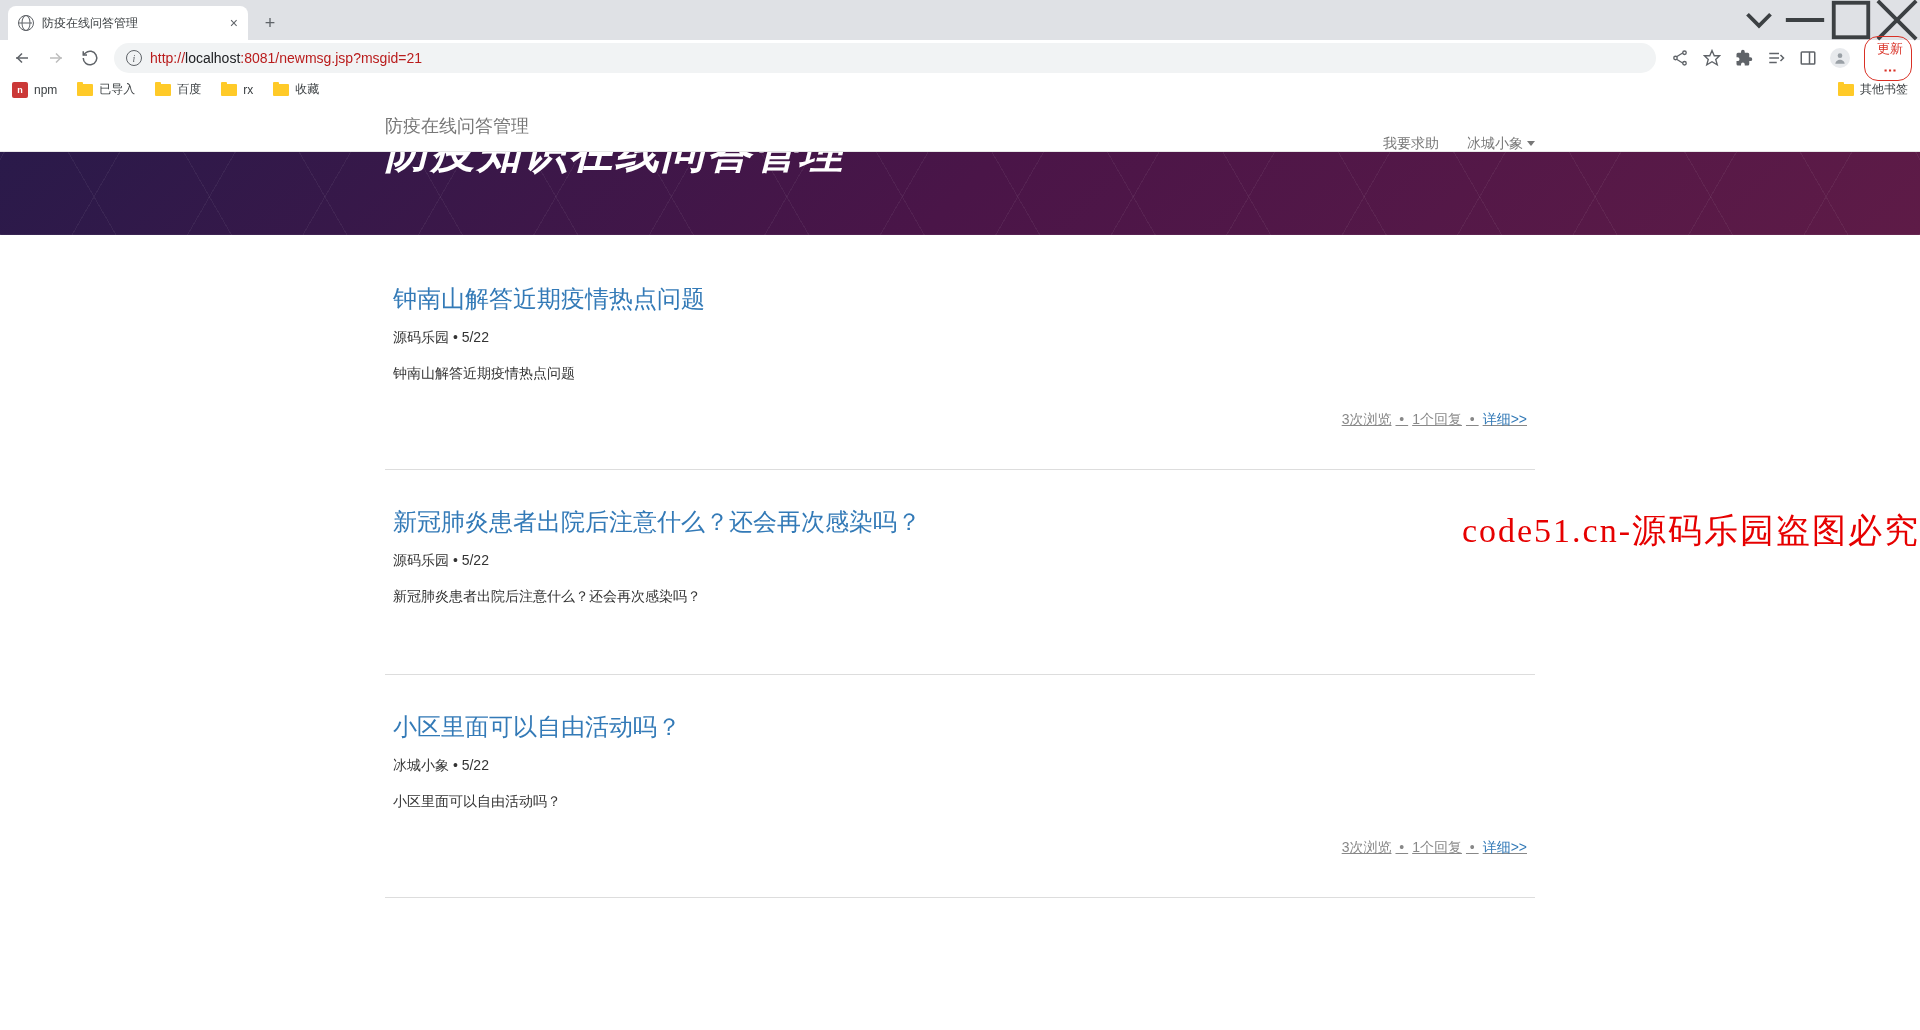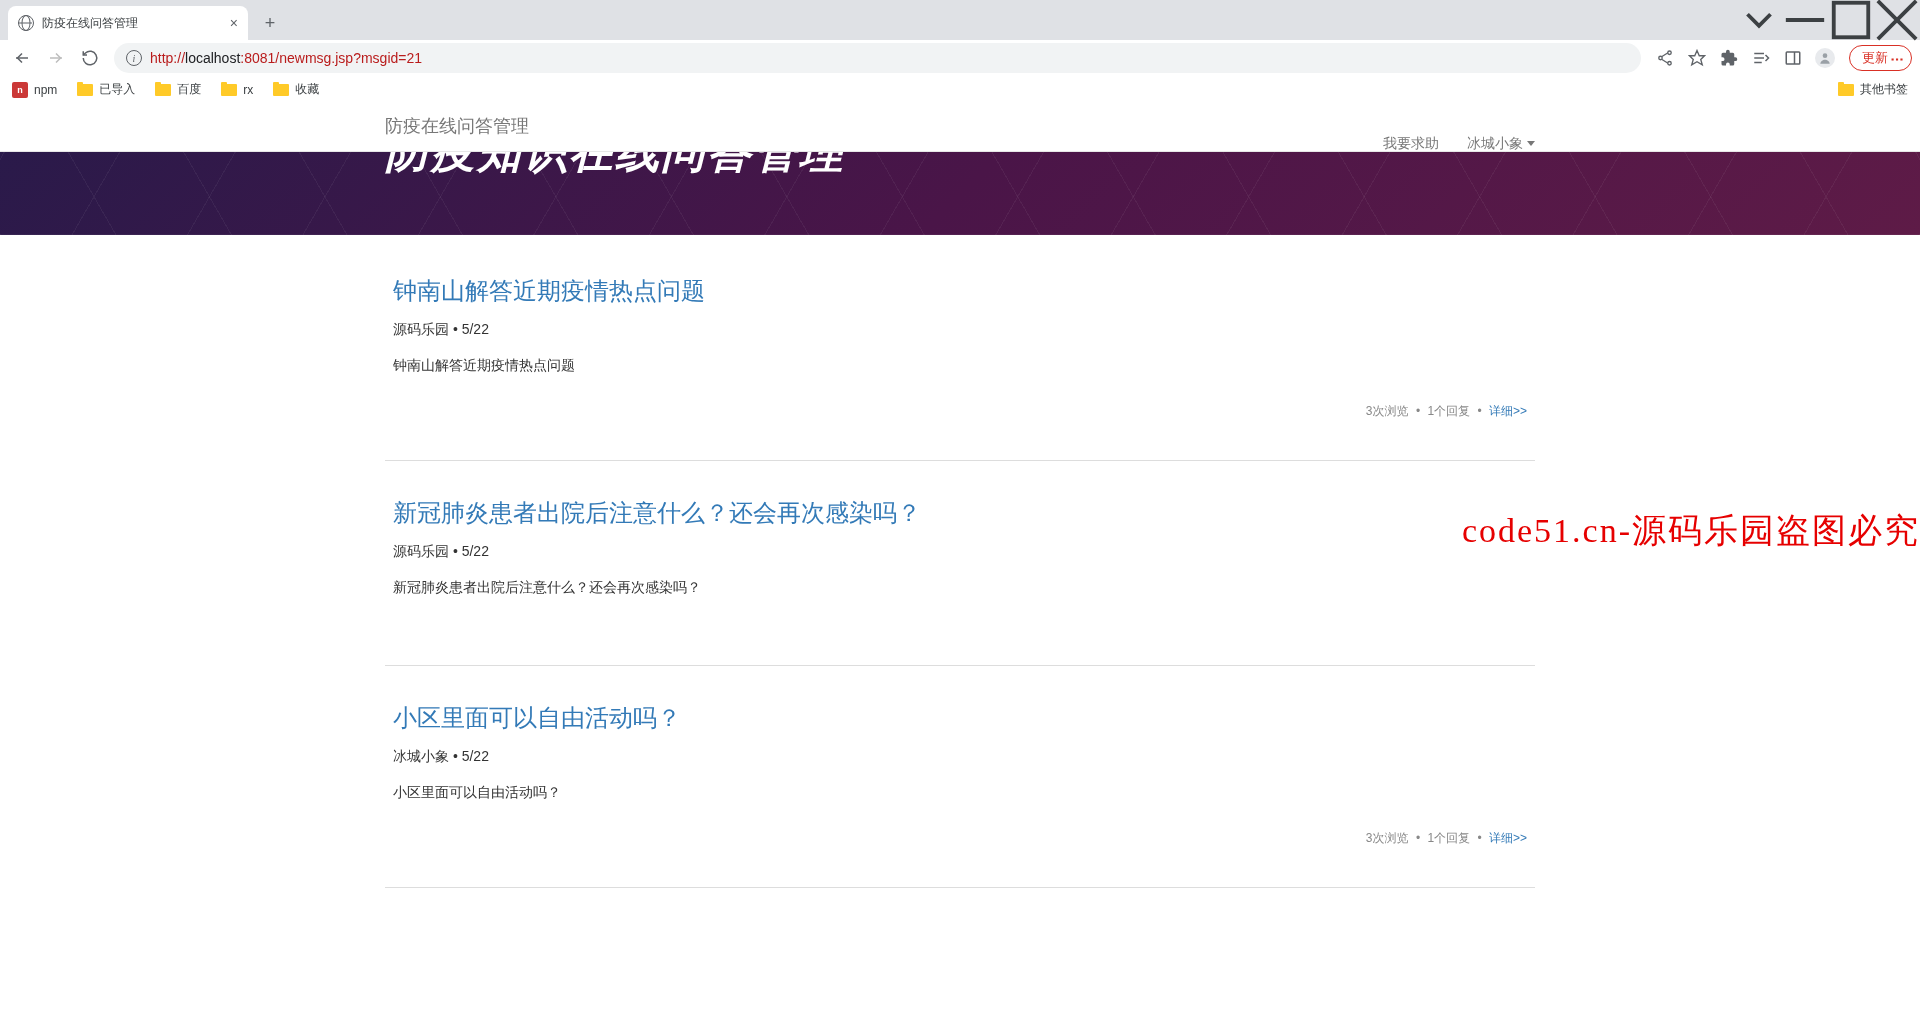--- a/index.html
+++ b/index.html
@@ -23,21 +23,21 @@
   .nav-btn svg { width: 18px; height: 18px; }
   .address-bar { flex: 1; height: 30px; background: #f1f3f4; border-radius: 15px; display: flex; align-items: center; padding: 0 12px; font-size: 14px; color: #202124; gap: 8px; margin: 0 4px; }
   .address-bar .info { width: 16px; height: 16px; border: 1.5px solid #5f6368; border-radius: 50%; display: flex; align-items: center; justify-content: center; font-size: 10px; color: #5f6368; font-family: serif; font-style: italic; flex-shrink: 0; }
   .url-light { color: #b91c1c; }
   .url-dark { color: #202124; }
   .toolbar-right { display: flex; align-items: center; gap: 4px; }
   .toolbar-icon { width: 28px; height: 28px; display: flex; align-items: center; justify-content: center; color: #5f6368; }
   .toolbar-icon svg { width: 18px; height: 18px; }
   .avatar { width: 20px; height: 20px; background: #e8eaed; border-radius: 50%; display: flex; align-items: center; justify-content: center; }
   .avatar svg { width: 14px; height: 14px; fill: #9aa0a6; }
-  .update-btn { border: 1px solid #d93025; color: #d93025; border-radius: 14px; padding: 3px 8px 3px 12px; font-size: 13px; display: flex; align-items: center; gap: 4px; margin-left: 6px; }
+  .update-btn { border: 1px solid #d93025; color: #d93025; border-radius: 14px; padding: 3px 8px 3px 12px; font-size: 13px; display: flex; align-items: center; gap: 4px; margin-left: 6px; flex-direction: column; }
   .update-btn .dots { font-weight: bold; letter-spacing: -2px; transform: rotate(90deg); display: inline-block; }
 
   .bookmarks { background: #fff; height: 28px; display: flex; align-items: center; padding: 0 12px; gap: 20px; font-size: 12px; color: #3c4043; border-bottom: 1px solid #e0e0e0; }
   .bm { display: flex; align-items: center; gap: 6px; }
   .bm-folder { width: 16px; height: 12px; background: #ffca28; border-radius: 1px; position: relative; }
   .bm-folder::before { content: ""; position: absolute; top: -2px; left: 0; width: 6px; height: 3px; background: #ffca28; border-radius: 1px 1px 0 0; }
   .bm-npm { width: 16px; height: 16px; background: #cb3837; color: #fff; font-size: 9px; font-weight: bold; display: flex; align-items: center; justify-content: center; border-radius: 2px; }
   .bm-right { margin-left: auto; }
 
   
@@ -51,26 +51,26 @@
 
   .hero { height: 83px; background: linear-gradient(135deg, #2a1a4a 0%, #4a1548 50%, #5e1b47 100%); position: relative; overflow: hidden; display: flex; align-items: flex-start; }
   .hero::before { content: ""; position: absolute; inset: 0; background-image:
     repeating-linear-gradient(60deg, rgba(255,255,255,0.05) 0, rgba(255,255,255,0.05) 1px, transparent 1px, transparent 100px),
     repeating-linear-gradient(-60deg, rgba(255,255,255,0.05) 0, rgba(255,255,255,0.05) 1px, transparent 1px, transparent 100px),
     repeating-linear-gradient(0deg, rgba(255,255,255,0.05) 0, rgba(255,255,255,0.05) 1px, transparent 1px, transparent 100px);
   }
   .hero-inner { width: 1150px; margin: 0 auto; position: relative; }
   .hero-title { color: #fff; font-size: 44px; font-weight: 900; letter-spacing: 2px; font-style: italic; line-height: 1; margin-top: -22px; }
 
-  .content { width: 1150px; margin: 4px auto; padding-top: 36px; }
+  .content { width: 1150px; margin: 12px auto; padding-top: 36px; }
   .post { padding: 0 8px 40px 8px; border-bottom: 1px solid #ddd; margin-bottom: 36px; position: relative; }
   .post-title { font-size: 24px; color: #337ab7; font-weight: 500; margin-bottom: 14px; }
   .post-meta { font-size: 14px; color: #333; margin-bottom: 18px; }
   .post-excerpt { font-size: 14px; color: #333; margin-bottom: 28px; }
-  .post-footer { text-align: right; font-size: 12px; color: #888; }
+  .post-footer { text-align: right; font-size: 14px; color: #888; text-decoration: underline; }
   .post-footer .dot { margin: 0 4px; }
   .post-footer a { color: #337ab7; text-decoration: none; }
 
   .watermark { position: absolute; top: 408px; left: 0; right: 0; text-align: right; color: #e60000; font-size: 34px; font-family: "SimSun", serif; letter-spacing: 2px; pointer-events: none; z-index: 50; font-weight: 500; }
 </style>
 </head>
 <body>
 
 <div class="browser-chrome">
   <div class="tab-strip">

